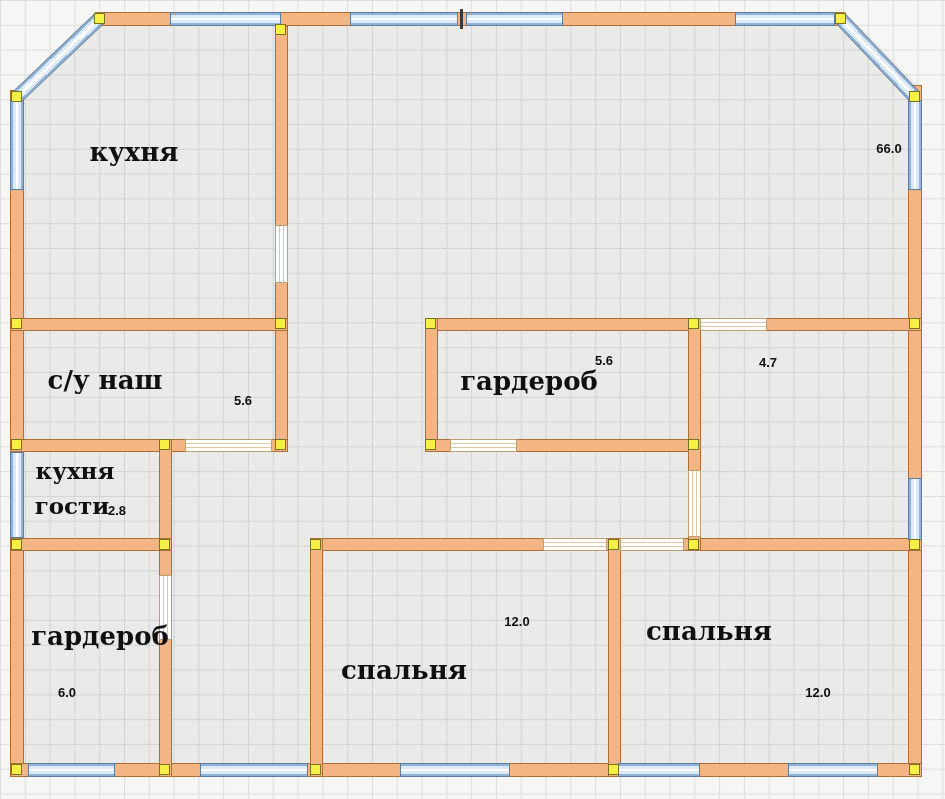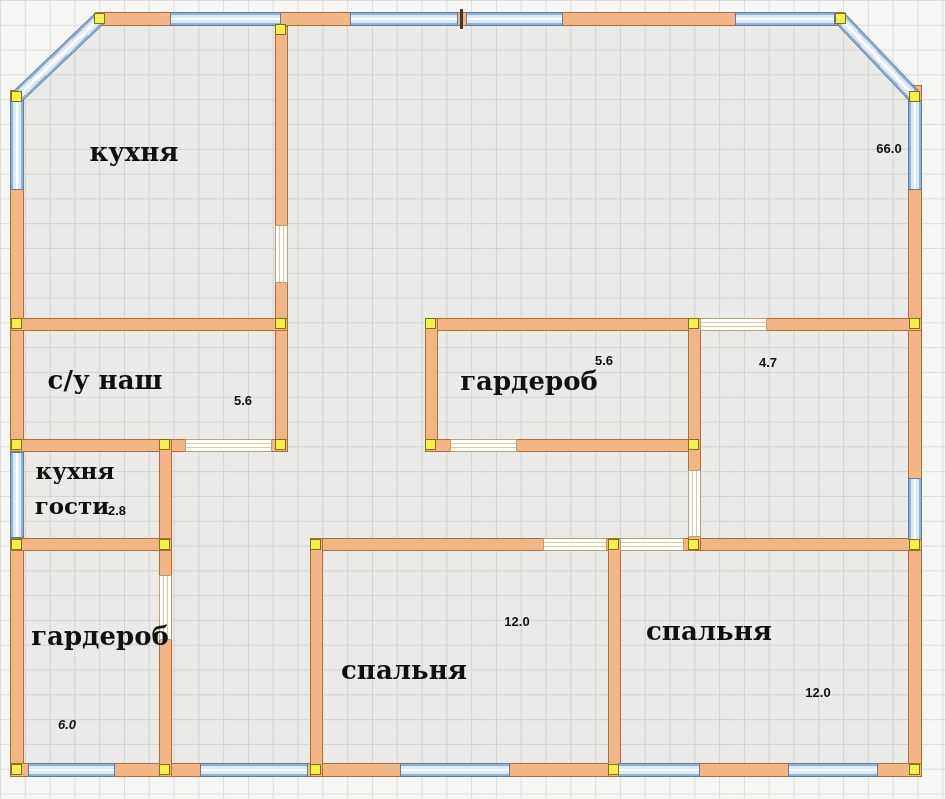--- a/index.html
+++ b/index.html
@@ -173,21 +173,21 @@
   <div class="room-label" style="left:529px;top:381px;">гардероб</div>
   <div class="area-label" style="left:604px;top:360px;">5.6</div>
 
   <div class="area-label" style="left:768px;top:362px;">4.7</div>
 
   <div class="room-label small" style="left:75px;top:470px;">кухня</div>
   <div class="room-label small" style="left:72px;top:505px;">гости</div>
   <div class="area-label" style="left:117px;top:510px;">2.8</div>
 
   <div class="room-label" style="left:100px;top:636px;">гардероб</div>
-  <div class="area-label" style="left:67px;top:724px;font-style:italic;">6.0</div>
+  <div class="area-label" style="left:67px;top:692px;">6.0</div>
 
   <div class="room-label" style="left:404px;top:670px;">спальня</div>
   <div class="area-label" style="left:517px;top:621px;">12.0</div>
 
   <div class="room-label" style="left:709px;top:631px;">спальня</div>
   <div class="area-label" style="left:818px;top:692px;">12.0</div>
 
 </div>
 
 </body></html>

